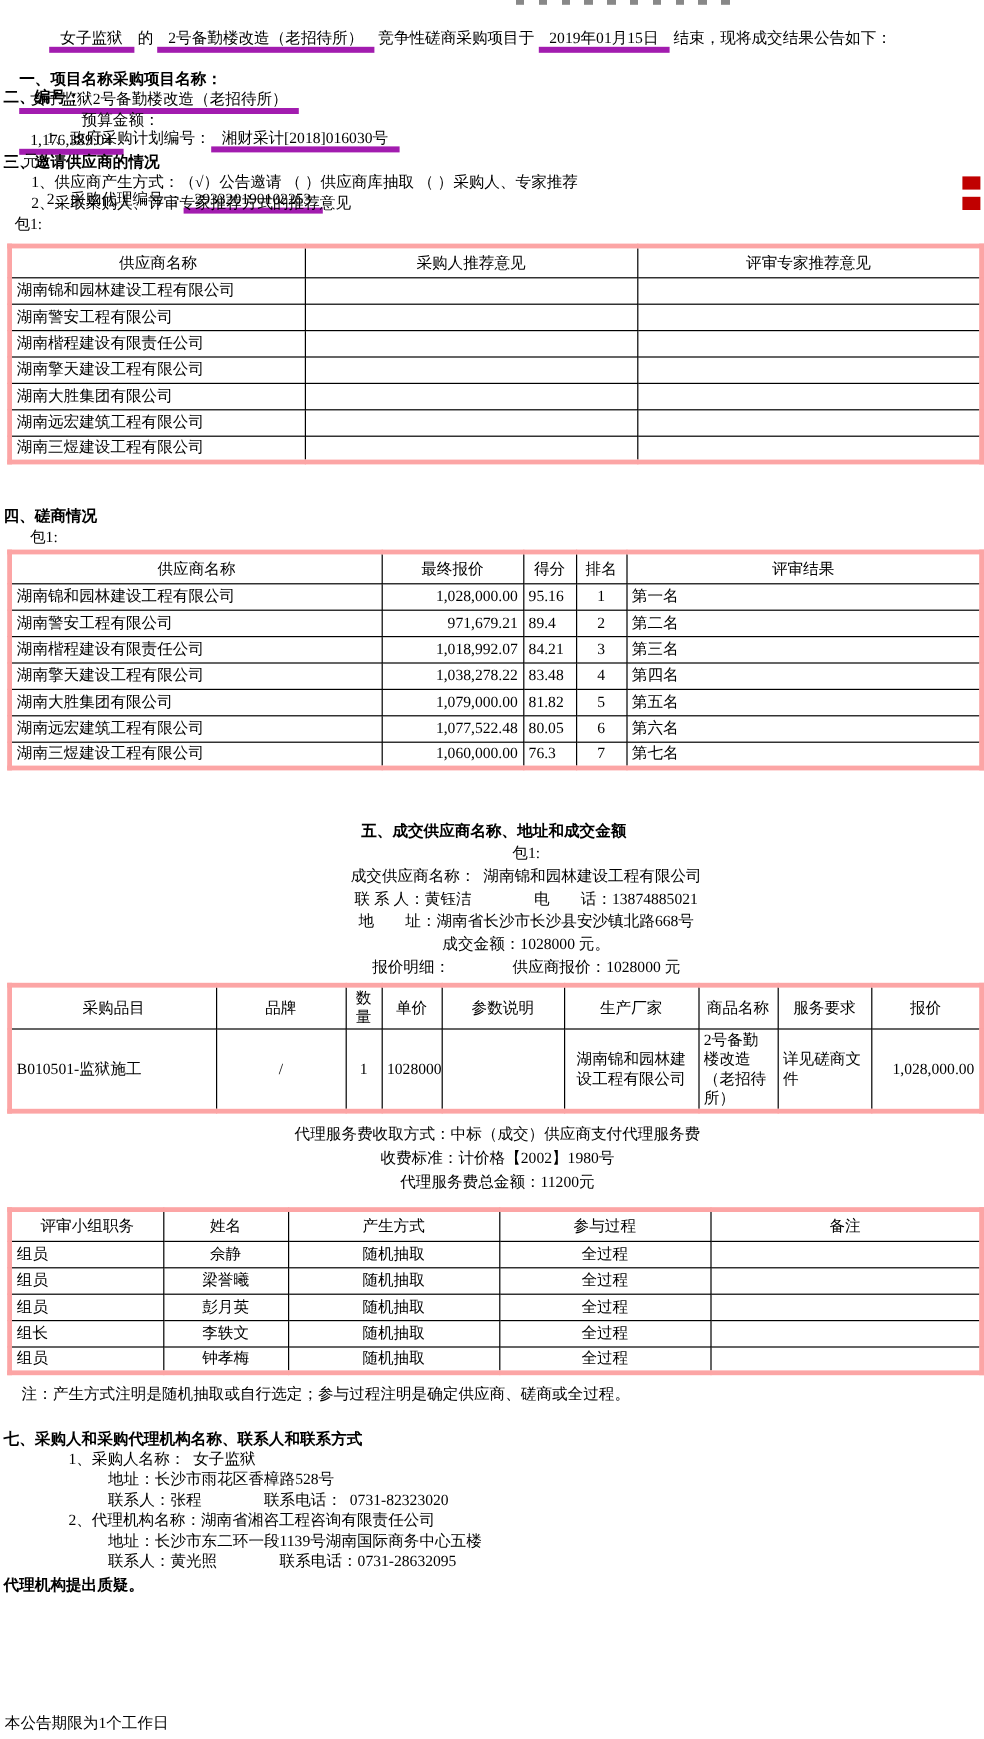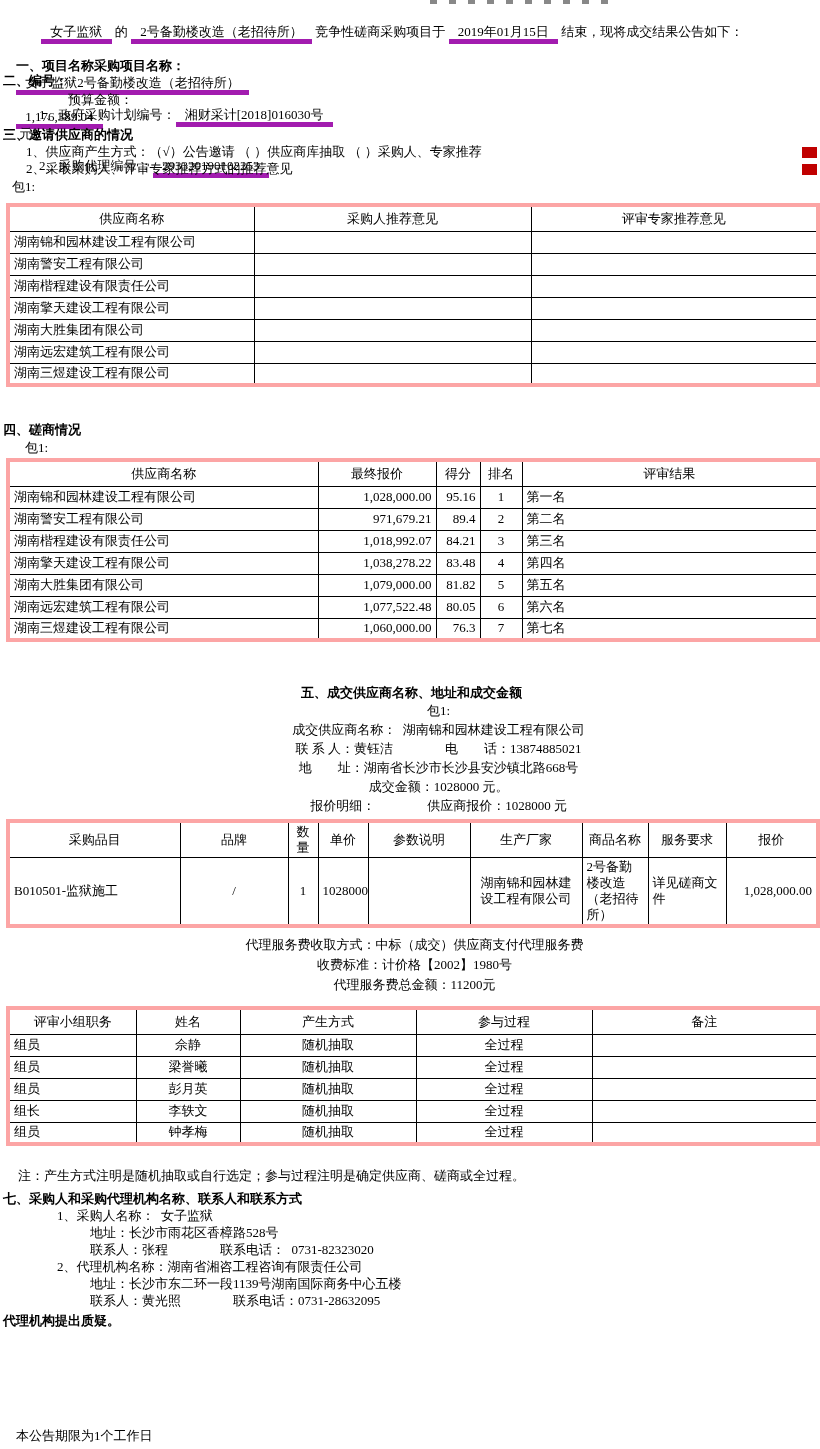--- a/index.html
+++ b/index.html
@@ -12,21 +12,21 @@
   .lh19 .ln { line-height:19px;text-align:center; }
   .lh20 .ln { line-height:20px; white-space:nowrap; }
   .ind0 { margin-left:3px; } .ind1 { margin-left:26px; } .ind2 { margin-left:57px; } .ind3 { margin-left:90px; }
   .pk { margin-left:12px; line-height:20px; }
   table { border-collapse:collapse; table-layout:fixed; width:810px; margin-left:6px; border:4px solid #fca5a5; }
   th,td { border:1px solid #000; padding:1px 4px; font-weight:normal; font-size:13px; overflow:hidden; line-height:16px; }
   th { text-align:center; height:26px; }
   td { height:22px; text-align:left; vertical-align:middle; }
   .t2 td:nth-child(1){ }
   .t2 td:nth-child(2){ text-align:right; }
-  .t2 td:nth-child(3){ text-align:right; }
+  .t2 td:nth-child(3){ text-align:left; }
   .t2 td:nth-child(4){ text-align:center; }
   .t3 td { height:61px; }
   .t3 td:nth-child(2),.t3 td:nth-child(3),.t3 td:nth-child(4),.t3 td:nth-child(6){ text-align:center; }
   .t3 td:nth-child(9){ text-align:right; }
   .t4 td:nth-child(2),.t4 td:nth-child(3),.t4 td:nth-child(4){ text-align:center; }
   .budget-label { margin-left:52px; }
   .clip-frag { position:absolute; top:0; left:430px; height:4px; width:182px;
     background:repeating-linear-gradient(90deg,#555 0 7px,transparent 7px 19px); opacity:.7; }
   .red-mark { position:absolute; width:15px; height:11px; background:#c00000; left:802px; }
   .rm1 { top:147px; } .rm2 { top:164px; }
@@ -305,21 +305,21 @@
         </tr>
         <tr>
           <td>组员</td>
           <td>钟孝梅</td>
           <td>随机抽取</td>
           <td>全过程</td>
           <td></td>
         </tr>
       </tbody>
   </table>
-  <div class="note" style="margin-top:21px;font-family:Liberation Serif, serif;">注：产生方式注明是随机抽取或自行选定；参与过程注明是确定供应商、磋商或全过程。</div>
+  <div class="note" style="margin-top:7px;font-family:Liberation Serif, serif;">注：产生方式注明是随机抽取或自行选定；参与过程注明是确定供应商、磋商或全过程。</div>
 </div>
 
 <div class="sec" style="top:1190px;">
   <div class="ln ind0 b">七、采购人和采购代理机构名称、联系人和联系方式</div>
   <div>
       <div class="ln ind2">1、采购人名称：  女子监狱</div>
       <div class="ln ind3">地址：长沙市雨花区香樟路528号</div>
       <div class="ln ind3">联系人：张程　　　　联系电话：  0731-82323020</div>
       <div class="ln ind2">2、代理机构名称：湖南省湘咨工程咨询有限责任公司</div>
       <div class="ln ind3">地址：长沙市东二环一段1139号湖南国际商务中心五楼</div>
@@ -327,14 +327,14 @@
     </div>
 </div>
 
 <div class="sec lh20 b" style="top:1311px;">
   <div>
       <div class="ln ind0">代理机构提出质疑。</div>
     </div>
 </div>
 
 <div class="sec" style="top:1427px;">
-  <div class="ln" style="margin-left:16px;">本公告期限为1个工作日</div>
+  <div class="ln" style="margin-left:4px;">本公告期限为1个工作日</div>
 </div>
 
 </body></html>

